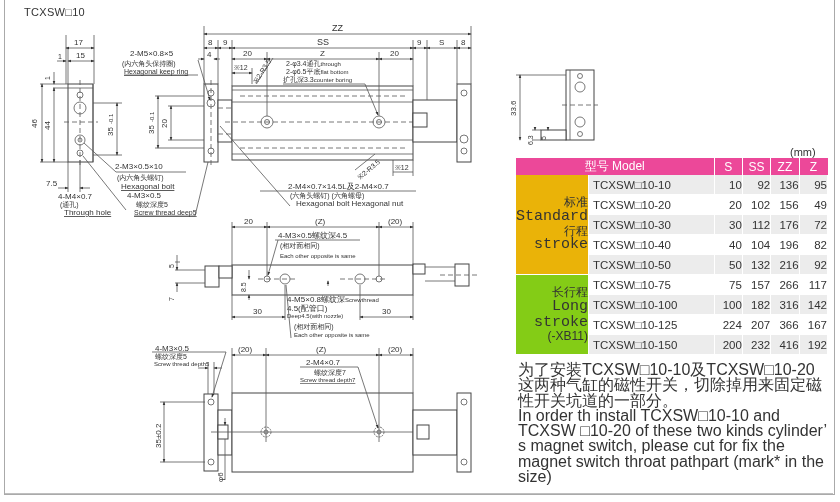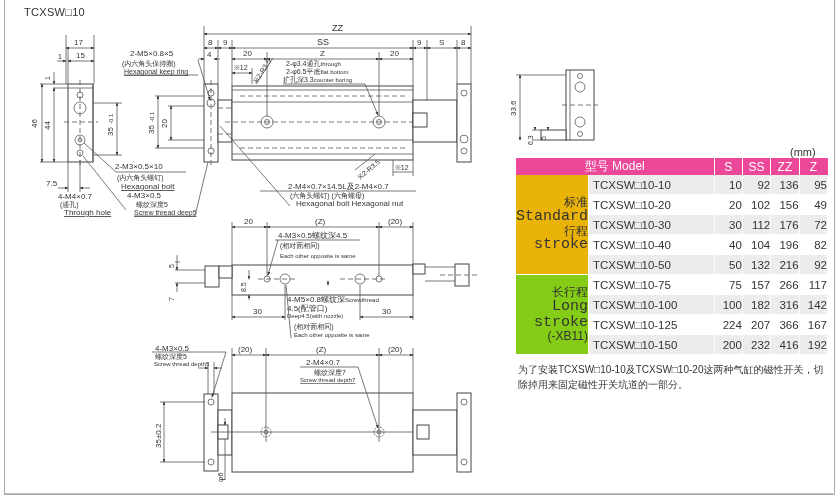--- a/index.html
+++ b/index.html
@@ -20,21 +20,21 @@
   table.spec { position:absolute; left:516px; top:158px; width:312px; border-collapse:collapse; font-size:11.5px; color:#333; }
   table.spec th { background:#ec4899; color:#fff; font-weight:normal; height:17px; font-size:12px; padding:0; border-right:1px solid #fff; }
   table.spec th:last-child { border-right:none; }
   table.spec td { height:19px; padding:0; text-align:right; border-right:1px solid #fff; border-bottom:1px solid #fff; }
   table.spec tr:nth-child(odd) td.v, table.spec tr:nth-child(odd) td.m { background:#ececec; }
   table.spec tr:nth-child(even) td.v, table.spec tr:nth-child(even) td.m { background:#fff; }
   table.spec td.m { text-align:left; padding-left:4px; white-space:nowrap; }
   table.spec td.grp { background:#eab308; font-size:12px; line-height:1.05; width:56px; vertical-align:middle; }
   table.spec td.grp .en { font-size:15px; display:block;font-family:Liberation Mono, monospace; }
   table.spec td.grp2 { background:#84cc16; }
-  .note { position:absolute; left:518px; top:362px; width:310px; font-size:10px; line-height:15.3px; color:#333; }
+  .note { position:absolute; left:518px; top:362px; width:310px; font-size:16px; line-height:15.3px; color:#333; }
   .note p { margin:0; }
 </style>
 </head>
 <body>
 
 <div class="frame"></div>
 <div class="title">TCXSW□10</div>
 
 <svg class="drw" width="840" height="502" viewBox="0 0 840 502">
   <defs>
@@ -432,13 +432,14 @@
       <td class="v">200</td>
       <td class="v">232</td>
       <td class="v">416</td>
       <td class="v">192</td>
     </tr>
   </tbody>
 </table>
 
 <div class="note">
   <p>为了安装TCXSW□10-10及TCXSW□10-20这两种气缸的磁性开关，切除掉用来固定磁性开关坑道的一部分。</p>
+  <p>In order th install TCXSW□10-10 and TCXSW □10-20 of these two kinds cylinder’ s magnet switch, please cut for fix the magnet switch throat pathpart (mark* in the size)</p>
 </div>
 
 </body></html>

